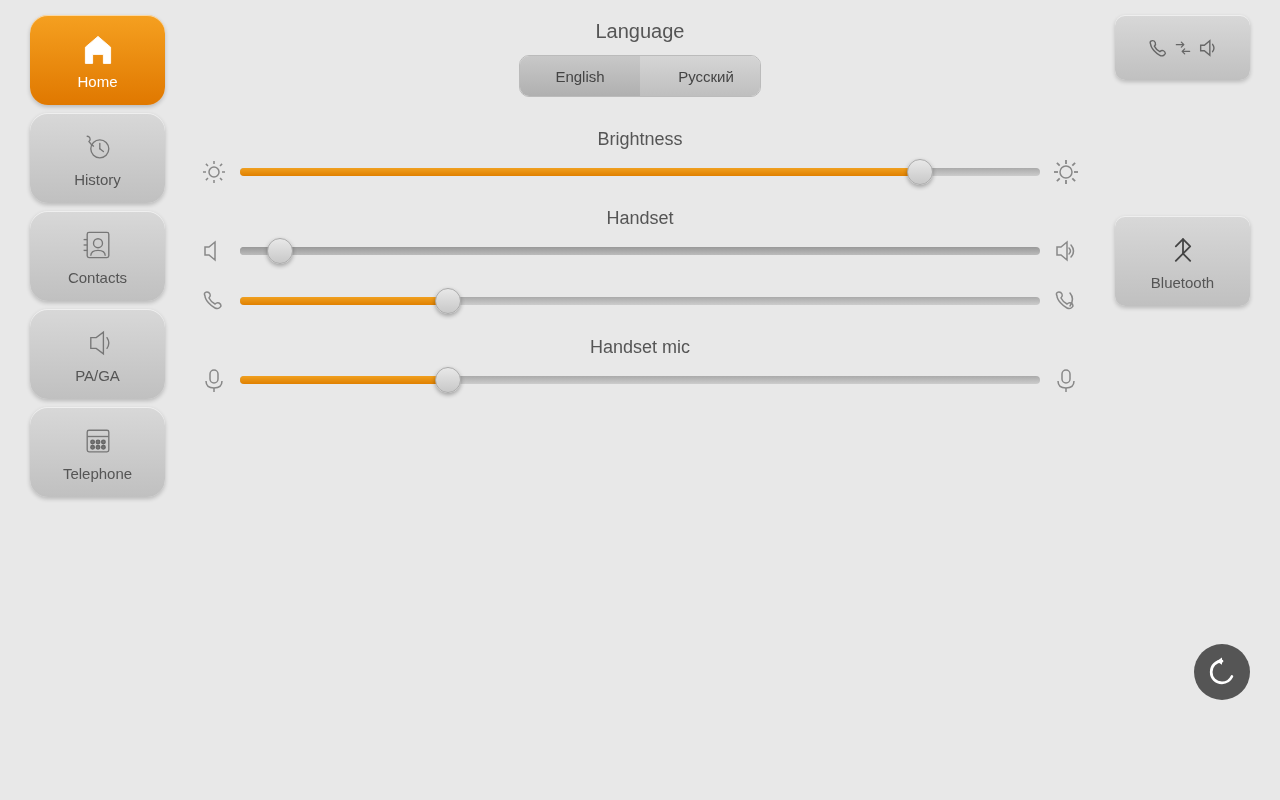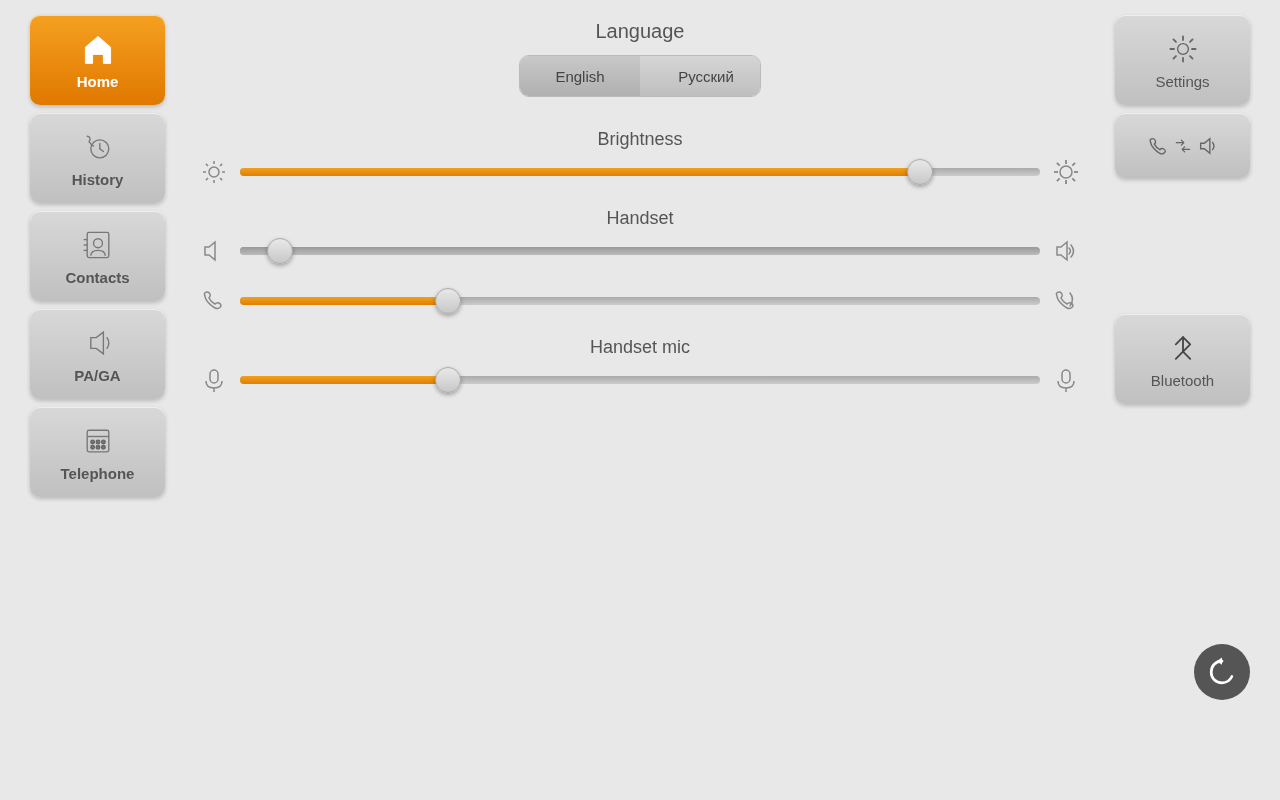--- a/index.html
+++ b/index.html
@@ -18,30 +18,30 @@
       left: 30px;
       top: 15px;
       display: flex;
       flex-direction: column;
       gap: 8px;
     }
 
     .nav-btn {
       width: 135px;
       height: 90px;
-      border-radius: 10px;
+      border-radius: 18px;
       border: none;
       cursor: pointer;
       display: flex;
       flex-direction: column;
       align-items: center;
       justify-content: center;
       gap: 6px;
       font-size: 15px;
-      font-weight: 700;
+      font-weight: 400;
       color: #555;
       background: linear-gradient(180deg, #d8d8d8 0%, #c0c0c0 100%);
       box-shadow: 0 2px 4px rgba(0,0,0,0.2), inset 0 1px 0 rgba(255,255,255,0.6);
     }
 
     .nav-btn.home {
       background: linear-gradient(180deg, #f5a020 0%, #e07800 100%);
       color: white;
     }
 
@@ -289,27 +289,20 @@
       <circle cx="14" cy="27" r="2" fill="#777"></circle>
       <circle cx="20" cy="27" r="2" fill="#777"></circle>
       <circle cx="26" cy="27" r="2" fill="#777"></circle>
     </svg>
     <span>Telephone</span>
   </button>
 </div>
 
 <div class="right-sidebar">
 
-  <button class="right-btn">
-    <svg viewBox="0 0 40 40">
-      <circle cx="20" cy="20" r="6" stroke="#666" stroke-width="1.5" fill="none"></circle>
-      <path d="M20 6 L20 10 M20 30 L20 34 M6 20 L10 20 M30 20 L34 20 M9.4 9.4 L12.2 12.2 M27.8 27.8 L30.6 30.6 M9.4 30.6 L12.2 27.8 M27.8 12.2 L30.6 9.4" stroke="#666" stroke-width="2" stroke-linecap="round" fill="none"></path>
-    </svg>
-    <span>Settings</span>
-  </button>
 
   <button class="right-btn audio-route-btn">
     <div style="display:flex;align-items:center;gap:4px;">
       <svg viewBox="0 0 24 24" style="width:22px;height:22px;fill:none;stroke:#666;stroke-width:1.5;">
         <path d="M6 4 C6 4 8 4 9 6 C10 8 8 10 8 10 C8 10 10 14 14 16 C14 16 16 14 18 15 C20 16 20 18 20 18 C20 18 18 22 14 20 C10 18 4 12 4 8 C2 4 6 4 6 4 Z"></path>
       </svg>
       <svg viewBox="0 0 24 24" style="width:20px;height:20px;fill:none;stroke:#666;stroke-width:1.5;">
         <path d="M4 8 L12 8 M10 5 L13 8 L10 11 M20 16 L12 16 M14 13 L11 16 L14 19" stroke-linecap="round" stroke-linejoin="round"></path>
       </svg>
       <svg viewBox="0 0 24 24" style="width:22px;height:22px;fill:none;stroke:#666;stroke-width:1.5;">

